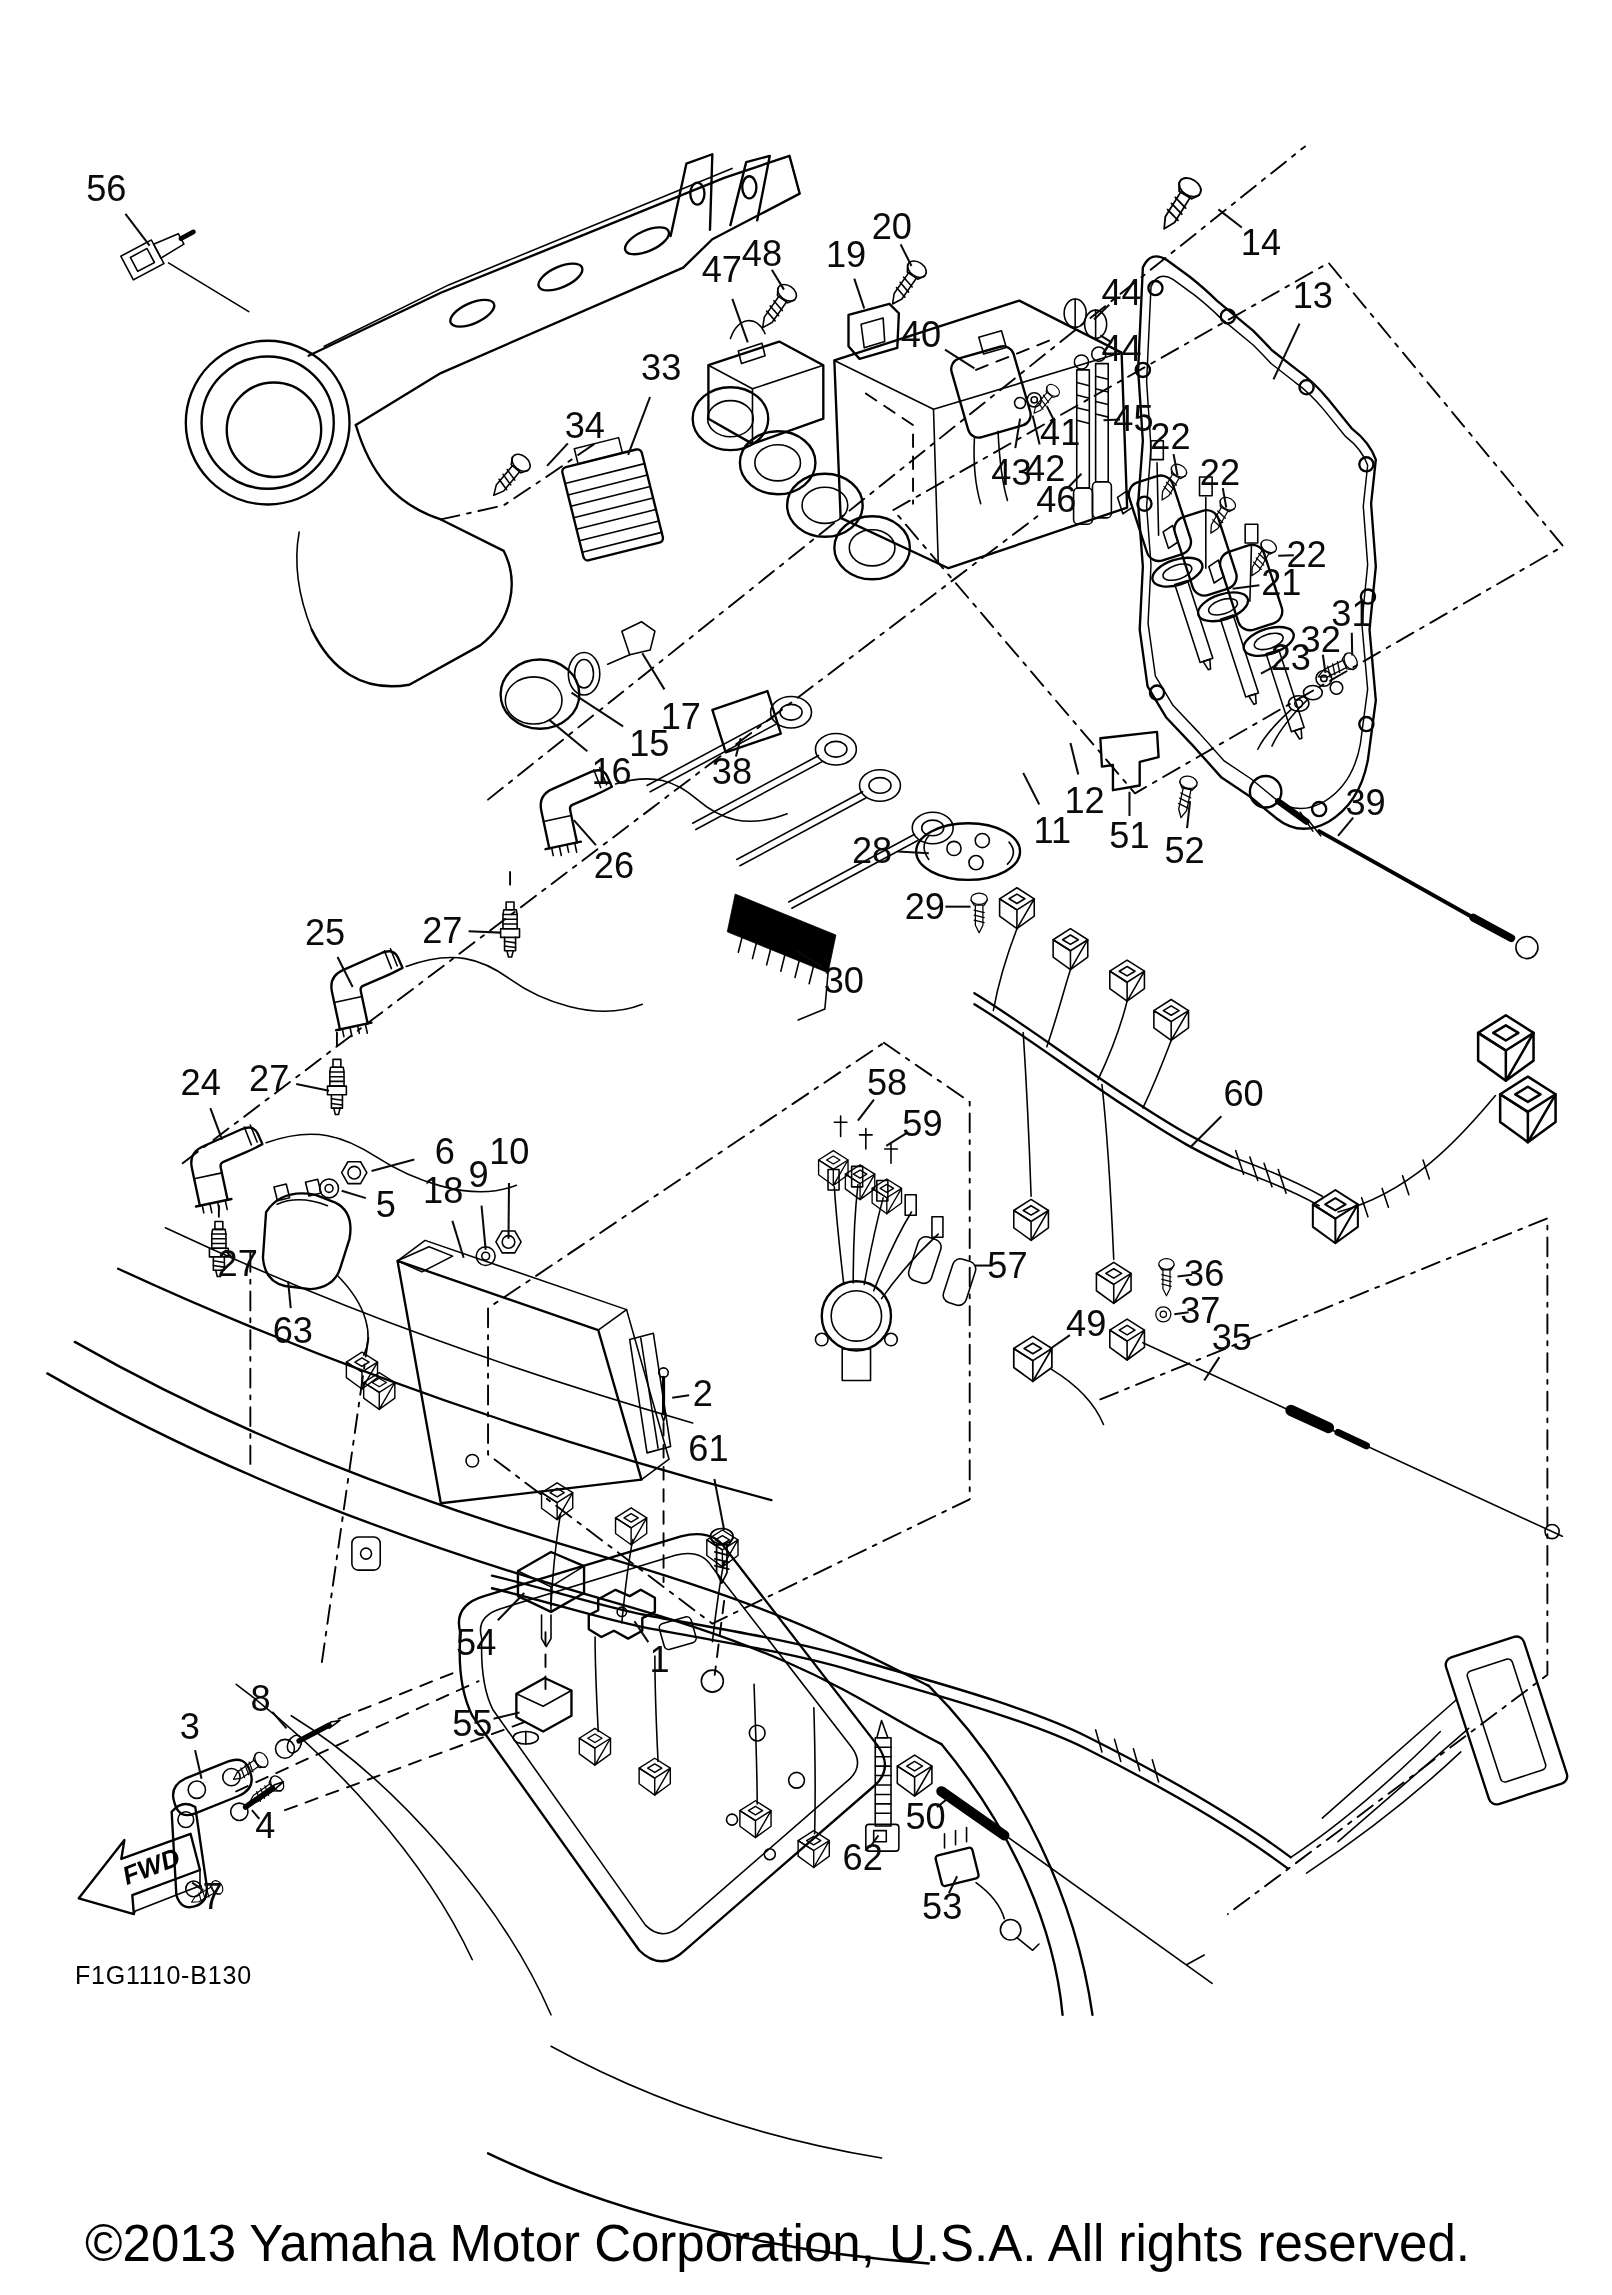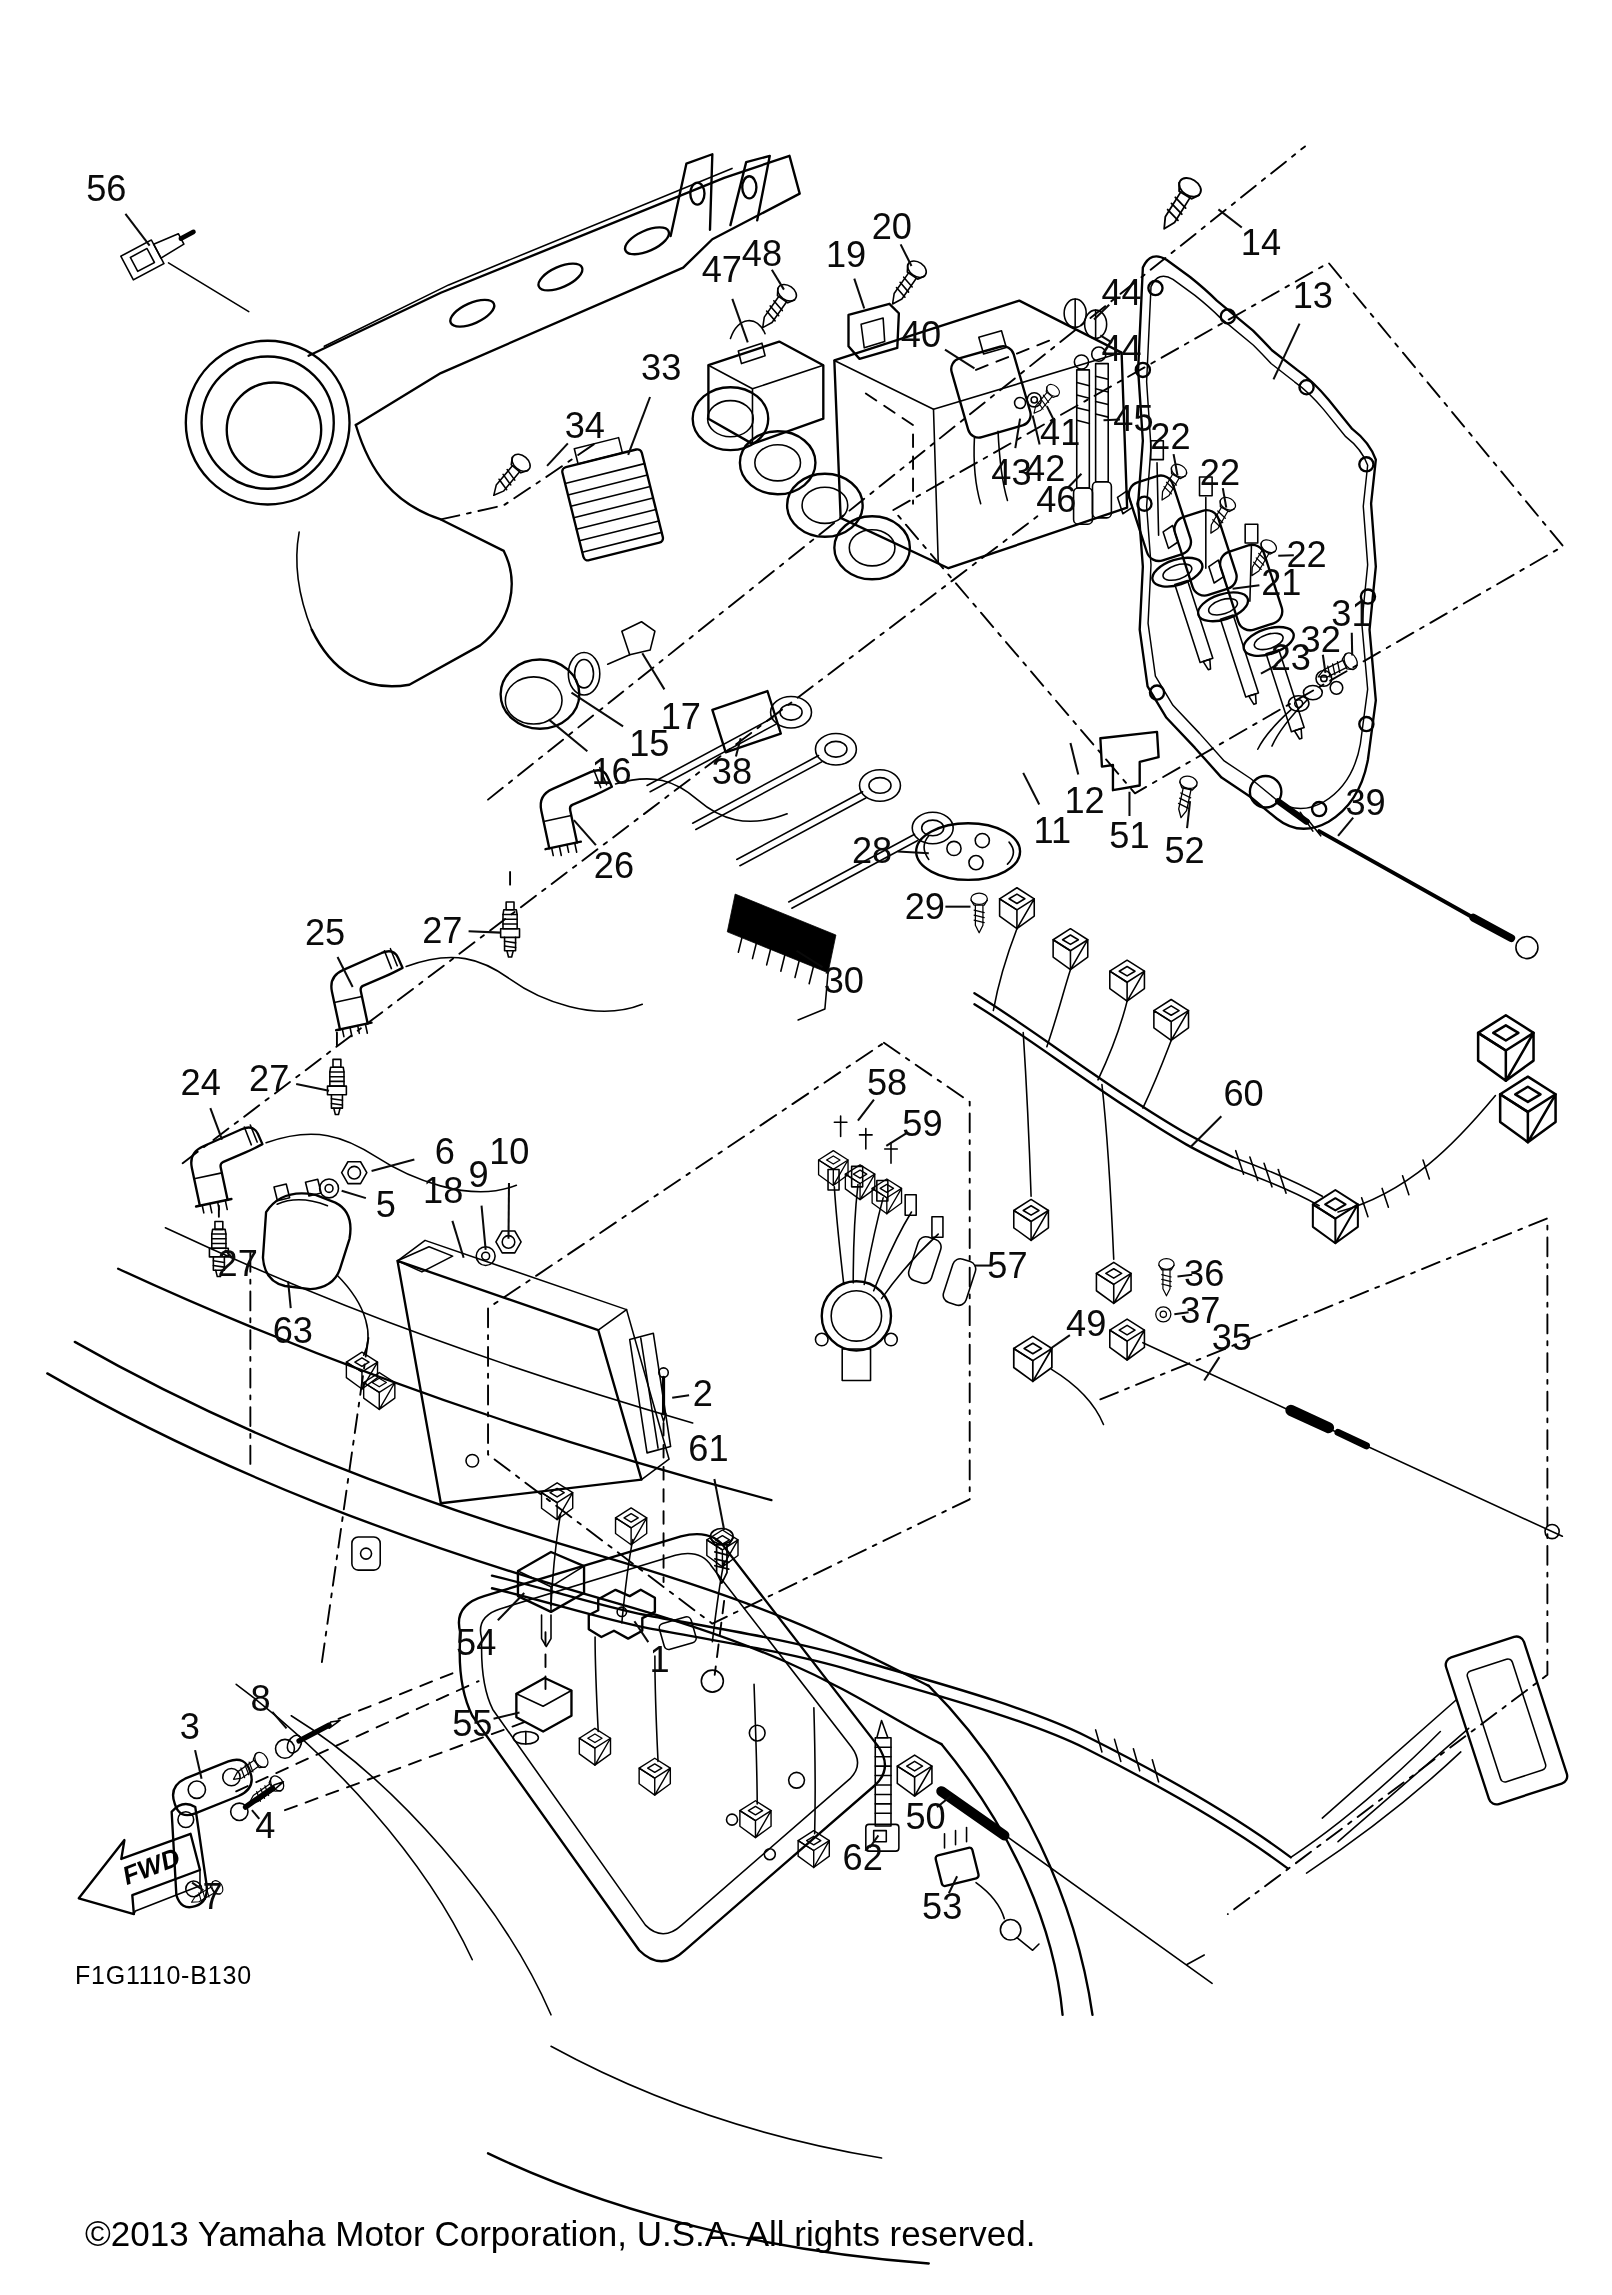--- a/index.html
+++ b/index.html
@@ -15,21 +15,21 @@
   .dark{fill:#000;stroke:#000;}
   .callout-text{
     font-family:"Liberation Sans",sans-serif;font-size:46px;fill:#0a0a0a;
     text-anchor:middle;dominant-baseline:central;
   }
   .leader{stroke:#0a0a0a;stroke-width:2.6;}
   .code-label{
     position:absolute;left:75px;top:1921px;font-size:25px;letter-spacing:0.8px;margin-top:40px;
   }
   .copyright{
-    position:absolute;left:85px;top:2214px;font-size:35px;white-space:nowrap;
+    position:absolute;left:85px;top:2214px;font-size:51px;white-space:nowrap;
   }
   .fwd-text{font-size:33px;font-weight:700;font-style:italic;fill:#000;stroke:none;}
 </style>
 </head>
 <body>
 
 <svg id="art" viewBox="0 0 2048 2916">
   <defs>
     <g id="cube" class="lineart thin">
       <path d="M0,14 L22,0 L44,14 L22,28 Z"></path>

